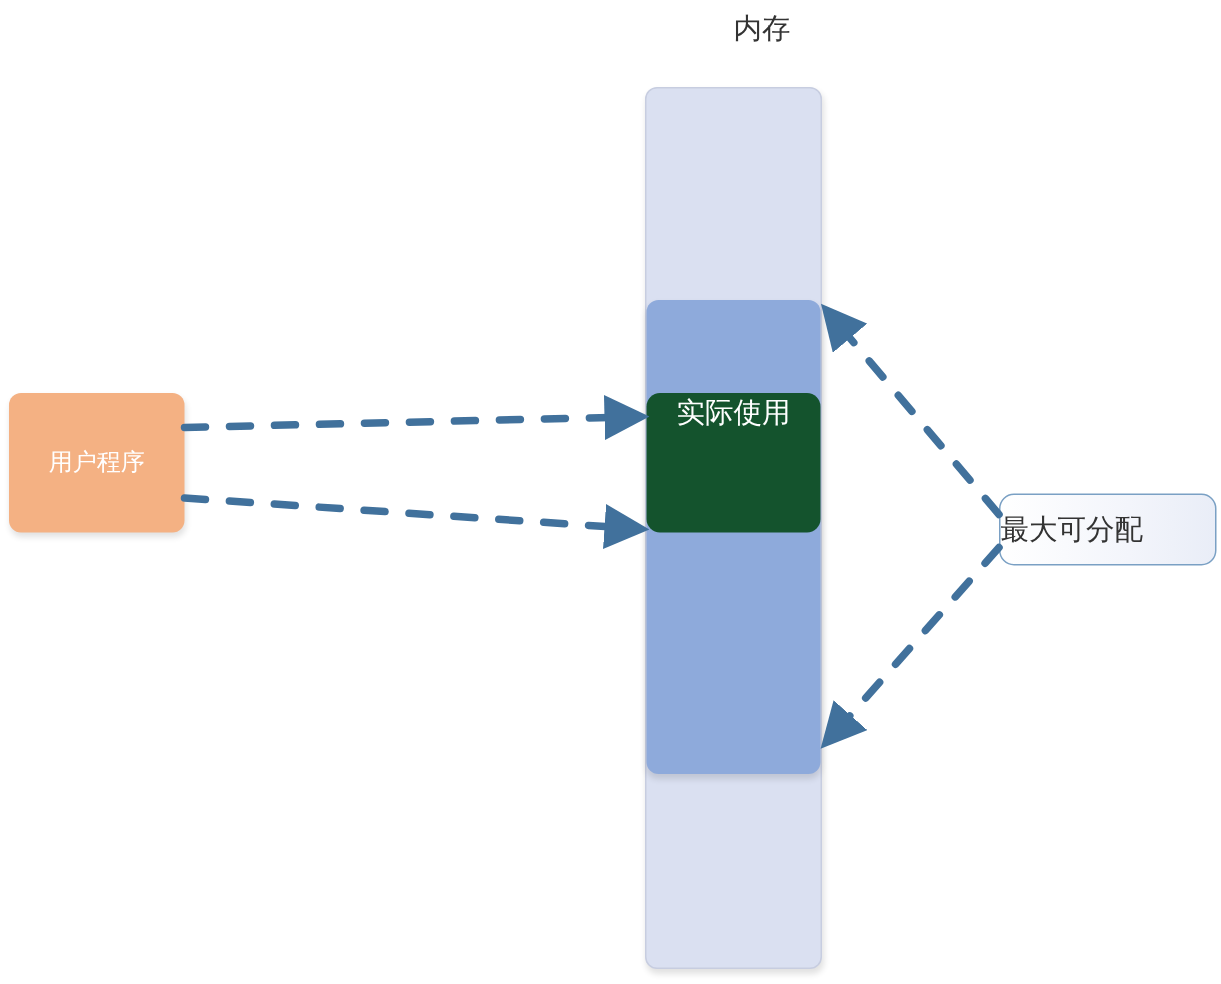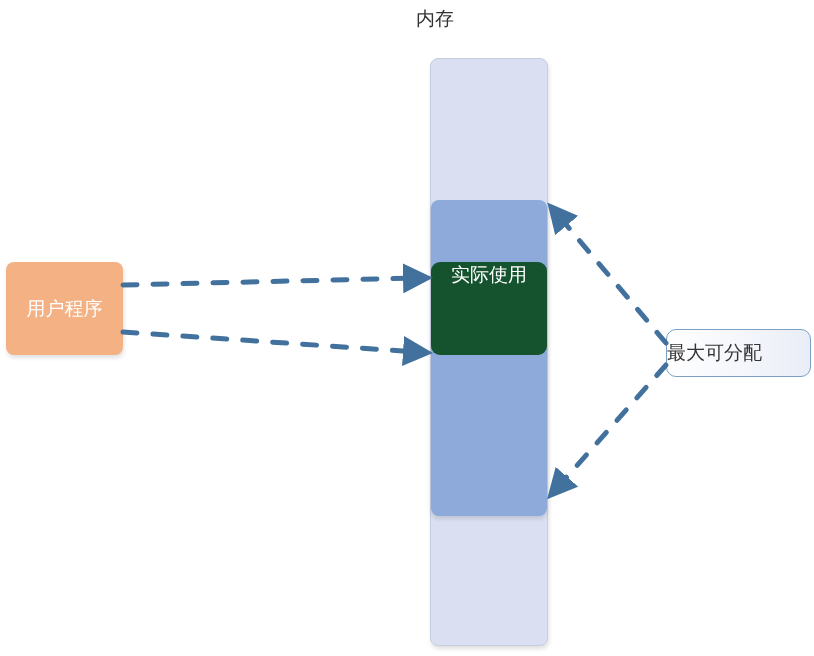--- a/index.html
+++ b/index.html
@@ -1,31 +1,31 @@
 <!DOCTYPE html>
 <html><head>
   <meta charset="utf-8">
   <style>
     html, body { margin: 0; padding: 0; background: #ffffff; }
     body { width: 814px; height: 656px; position: relative; overflow: hidden;
            font-family: "DejaVu Sans", "Liberation Sans", sans-serif; }
-    .title { position: absolute; left: 416px; top: 6px; width: 118px; 
+    .title { position: absolute; left: 449px; top: 6px; width: 118px; text-align: center;
              font-size: 19px; color: #333333; }
     .mem-outer { position: absolute; left: 430px; top: 58px; width: 116px; height: 586px;
                  background: #dae0f1; border: 1px solid #c7cde0; border-radius: 8px;
                  box-shadow: 1px 3px 4px rgba(0,0,0,0.12); }
     .mem-max { position: absolute; left: 431px; top: 200px; width: 116px; height: 316px;
                background: #8eaadb; border-radius: 8px;
                box-shadow: 0 3px 4px rgba(0,0,0,0.12); }
     .mem-used { position: absolute; left: 431px; top: 262px; width: 116px; height: 93px;
                 background: #14532d; border-radius: 9px; color: #ffffff;
                 display: flex; align-items: flex-start; justify-content: center; font-size: 19px; }
     .user-prog { position: absolute; left: 6px; top: 262px; width: 117px; height: 93px;
                  background: #f4b183; border-radius: 8px; color: #ffffff;
-                 display: flex; align-items: center; justify-content: center; font-size: 19px;
+                 display: flex; align-items: center; justify-content: center; font-size: 16px;
                  box-shadow: 1px 3px 4px rgba(0,0,0,0.12); }
     .max-alloc { position: absolute; left: 666px; top: 329px; width: 145px; height: 48px;
                  background: linear-gradient(90deg, #ffffff 0%, #f3f5fb 60%, #e9edf7 100%);
                  border: 1px solid #7aa0c4; border-radius: 10px; color: #333333;
                  display: flex; align-items: center; justify-content: flex-start; font-size: 19px;
                  box-sizing: border-box; }
     svg.arrows { position: absolute; left: 0; top: 0; }
   </style>
 </head>
 <body>

